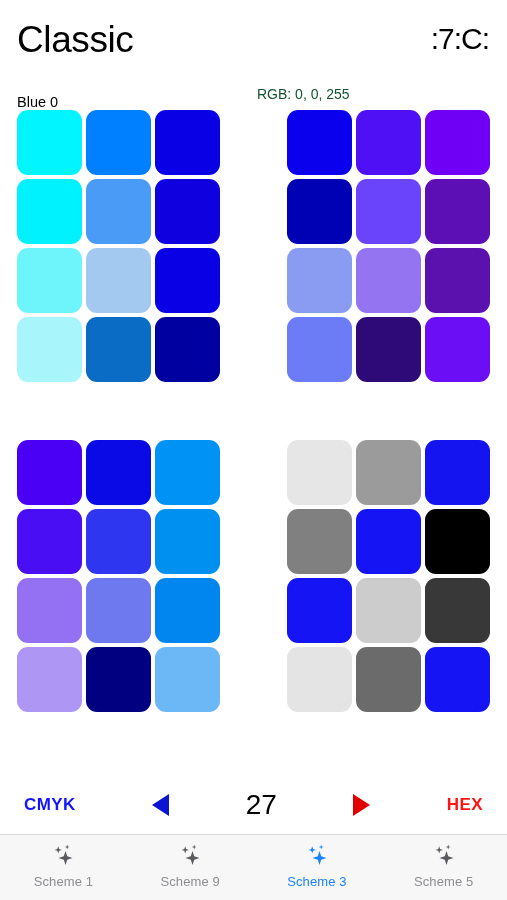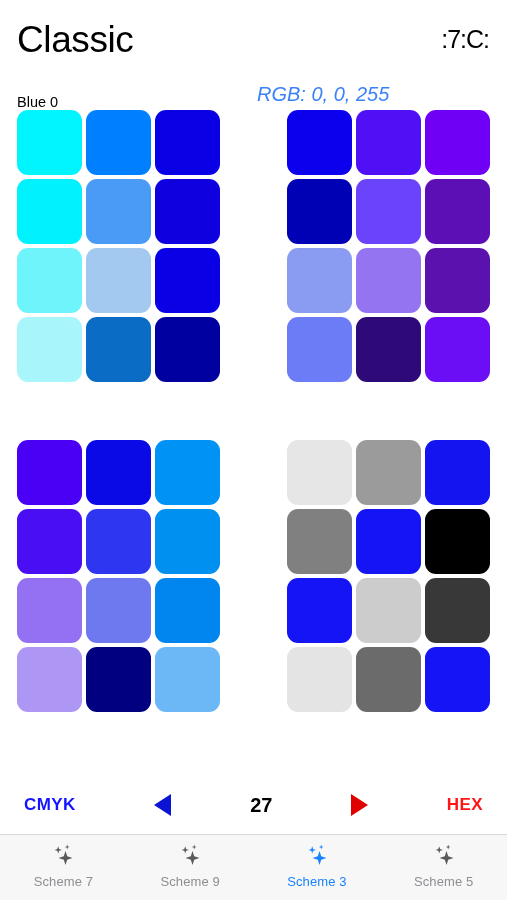--- a/index.html
+++ b/index.html
@@ -29,21 +29,21 @@
     padding: 0 18px 0 17px;
   }
   .app-title {
     font-size: 37px;
     font-weight: 400;
     color: #000000;
     letter-spacing: -0.4px;
     line-height: 1;
   }
   .header-code {
-    font-size: 25px;
+    font-size: 30px;
     font-weight: 500;
     color: #000000;
     letter-spacing: -1px;
     line-height: 1;
   }
 
   
   .info-row {
     height: 32px;
     flex: 0 0 32px;
@@ -51,23 +51,22 @@
     align-items: center;
     padding: 0 18px 0 17px;
   }
   .info-left {
     font-size: 14.5px;
     color: #000000;
     width: 240px;
     margin-top: 16px;
   }
   .info-right {
-    font-size: 20px;
-    color: #3b82f6;
-    font-style: italic;
+    font-size: 14px;
+    color: #14532d;
   }
 
   
   .grids-area {
     flex: 1 1 auto;
     position: relative;
     padding: 0 17px;
   }
   .grid-band {
     display: flex;
@@ -96,22 +95,22 @@
     padding: 0 24px;
   }
   .ctrl-label {
     font-size: 17px;
     font-weight: bold;
     letter-spacing: 0.4px;
   }
   .ctrl-cmyk { color: #1414ff; }
   .ctrl-hex  { color: #ff1414; }
   .ctrl-num {
-    font-size: 20px;
-    font-weight: bold;
+    font-size: 28px;
+    font-weight: normal;
     color: #000000;
   }
   .arrow {
     width: 0; height: 0;
     display: block;
   }
   .arrow-left {
     border-top: 11px solid transparent;
     border-bottom: 11px solid transparent;
     border-right: 17px solid #0a14d2;
@@ -257,21 +256,21 @@
 
   <div class="tabbar" id="tabbar">
       <div class="tab">
         <div class="tab-icon">
           <svg width="28" height="28" viewBox="0 0 28 28">
             <path d="M16.5 9 L18.2 14.3 L23.5 16 L18.2 17.7 L16.5 23 L14.8 17.7 L9.5 16 L14.8 14.3 Z" fill="#5a5a5e"></path>
             <path d="M9.2 4.2 L10.1 7 L12.9 7.9 L10.1 8.8 L9.2 11.6 L8.3 8.8 L5.5 7.9 L8.3 7 Z" fill="#5a5a5e"></path>
             <path d="M18.2 2.6 L18.8 4.4 L20.6 5 L18.8 5.6 L18.2 7.4 L17.6 5.6 L15.8 5 L17.6 4.4 Z" fill="#5a5a5e"></path>
           </svg>
         </div>
-        <div class="tab-label">Scheme 7</div>
+        <div class="tab-label">Scheme 1</div>
       </div>
       <div class="tab">
         <div class="tab-icon">
           <svg width="28" height="28" viewBox="0 0 28 28">
             <path d="M16.5 9 L18.2 14.3 L23.5 16 L18.2 17.7 L16.5 23 L14.8 17.7 L9.5 16 L14.8 14.3 Z" fill="#5a5a5e"></path>
             <path d="M9.2 4.2 L10.1 7 L12.9 7.9 L10.1 8.8 L9.2 11.6 L8.3 8.8 L5.5 7.9 L8.3 7 Z" fill="#5a5a5e"></path>
             <path d="M18.2 2.6 L18.8 4.4 L20.6 5 L18.8 5.6 L18.2 7.4 L17.6 5.6 L15.8 5 L17.6 4.4 Z" fill="#5a5a5e"></path>
           </svg>
         </div>
         <div class="tab-label">Scheme 9</div>

